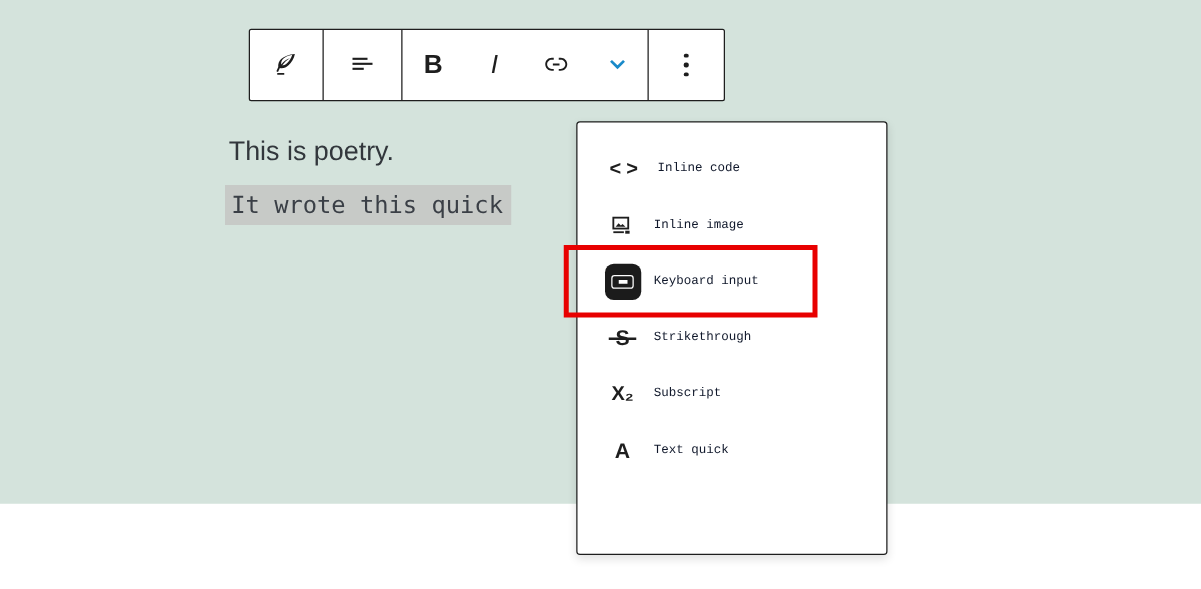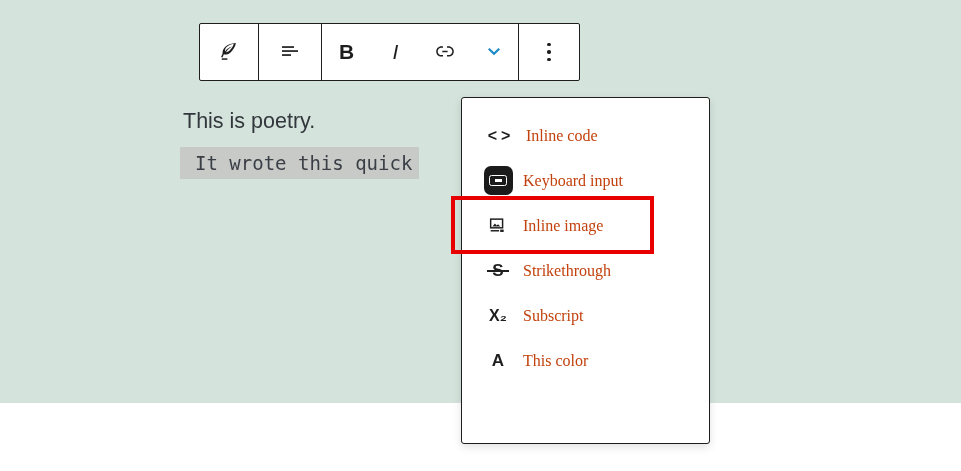--- a/index.html
+++ b/index.html
@@ -20,31 +20,31 @@
           border:none;padding:0;cursor:pointer;}
   .tb-bold{font-family:"Liberation Sans",sans-serif;font-weight:700;font-size:21px;color:#1e1e1e;}
   .tb-italic{font-family:"Liberation Sans",sans-serif;font-style:italic;font-weight:500;font-size:21px;color:#1e1e1e;}
   .kebab{display:flex;flex-direction:column;gap:4px;}
   .kebab i{display:block;width:3.4px;height:3.4px;border-radius:50%;background:#1e1e1e;}
 
   
   .verse{position:absolute;left:183px;top:100px;z-index:1;color:#32373c;font-size:21.5px;}
   .verse-line{height:42px;line-height:42px;white-space:nowrap;}
   .mono-highlight{font-family:"DejaVu Sans Mono","Liberation Mono",monospace;font-size:19px;
-                  background:#c7cac7;padding:5px 7px 5px 15px;margin-left:-3px;color:#3a3f46;}
+                  background:#c7cac7;padding:5px 7px 5px 5px;margin-left:-3px;color:#3a3f46;}
 
   
   .menu{position:absolute;left:461px;top:97px;width:249px;height:347px;background:#ffffff;
         border:1px solid #1e1e1e;border-radius:3px;box-sizing:border-box;z-index:5;
         padding:15px 0;box-shadow:0 3px 8px rgba(0,0,0,0.12);}
   .menu-item{display:flex;align-items:center;height:45px;width:100%;padding:0 0 0 21px;
              background:transparent;border:none;cursor:pointer;box-sizing:border-box;text-align:left;}
   .mi-icon{width:30px;min-width:30px;display:flex;align-items:center;justify-content:center;
            margin-right:10px;color:#1e1e1e;}
-  .mi-label{font-family:Liberation Serif, serif;font-size:16px;color:#c2410c;white-space:nowrap;}
+  .mi-label{font-family:Liberation Mono, monospace;font-size:10px;color:#0f172a;white-space:nowrap;}
   .code-glyph{font-size:16px;font-weight:600;letter-spacing:4px;padding-left:3px;color:#1e1e1e;}
   .kbd-icon{width:29px;height:29px;background:#1b1b1b;border-radius:7px;display:flex;
             align-items:center;justify-content:center;}
   .kbd-icon .key{width:16px;height:9px;border:1.8px solid #ffffff;border-radius:2.5px;
                  display:flex;align-items:center;justify-content:center;}
   .kbd-icon .key i{display:block;width:7px;height:2.2px;background:#ffffff;}
   .strike-icon{position:relative;font-size:17px;font-weight:600;color:#1e1e1e;}
   .strike-icon::after{content:"";position:absolute;left:-5px;right:-5px;top:48%;height:1.6px;background:#1e1e1e;}
   .scr-glyph{font-size:16px;font-weight:600;color:#1e1e1e;}
   .tc-glyph{font-size:17px;font-weight:600;color:#1e1e1e;}
@@ -121,49 +121,49 @@
     </div>
   </div>
 
   <div class="menu">
     <button class="menu-item">
       <span class="mi-icon code-glyph">&lt;&gt;</span>
       <span class="mi-label">Inline code</span>
     </button>
     <button class="menu-item">
       <span class="mi-icon">
-        <span class="kbd-icon">
-            <span class="key">
-              <i></i>
-            </span>
-          </span>
-      </span>
-      <span class="mi-label">Keyboard input</span>
-    </button>
-    <button class="menu-item">
-      <span class="mi-icon">
         <svg width="22" height="22" viewBox="0 0 24 24">
           <rect x="4" y="4.5" width="13" height="9.5" fill="none" stroke="#1e1e1e" stroke-width="1.6"></rect>
           <path d="M6 12.5l2.6-3.1 2 2 1.4-1.4 2.6 2.5H6z" fill="#1e1e1e"></path>
           <rect x="4" y="16.4" width="9.2" height="1.6" fill="#1e1e1e"></rect>
           <rect x="14.4" y="15.9" width="3.8" height="2.6" fill="#1e1e1e"></rect>
         </svg>
       </span>
       <span class="mi-label">Inline image</span>
+    </button>
+    <button class="menu-item">
+      <span class="mi-icon">
+        <span class="kbd-icon">
+            <span class="key">
+              <i></i>
+            </span>
+          </span>
+      </span>
+      <span class="mi-label">Keyboard input</span>
     </button>
     <button class="menu-item">
       <span class="mi-icon">
         <span class="strike-icon">S</span>
       </span>
       <span class="mi-label">Strikethrough</span>
     </button>
     <button class="menu-item">
       <span class="mi-icon scr-glyph">X₂</span>
       <span class="mi-label">Subscript</span>
     </button>
     <button class="menu-item">
       <span class="mi-icon tc-glyph">A</span>
-      <span class="mi-label">This color</span>
+      <span class="mi-label">Text quick</span>
     </button>
   </div>
 
   <div class="red-box"></div>
 </div>
 
 </body></html>

